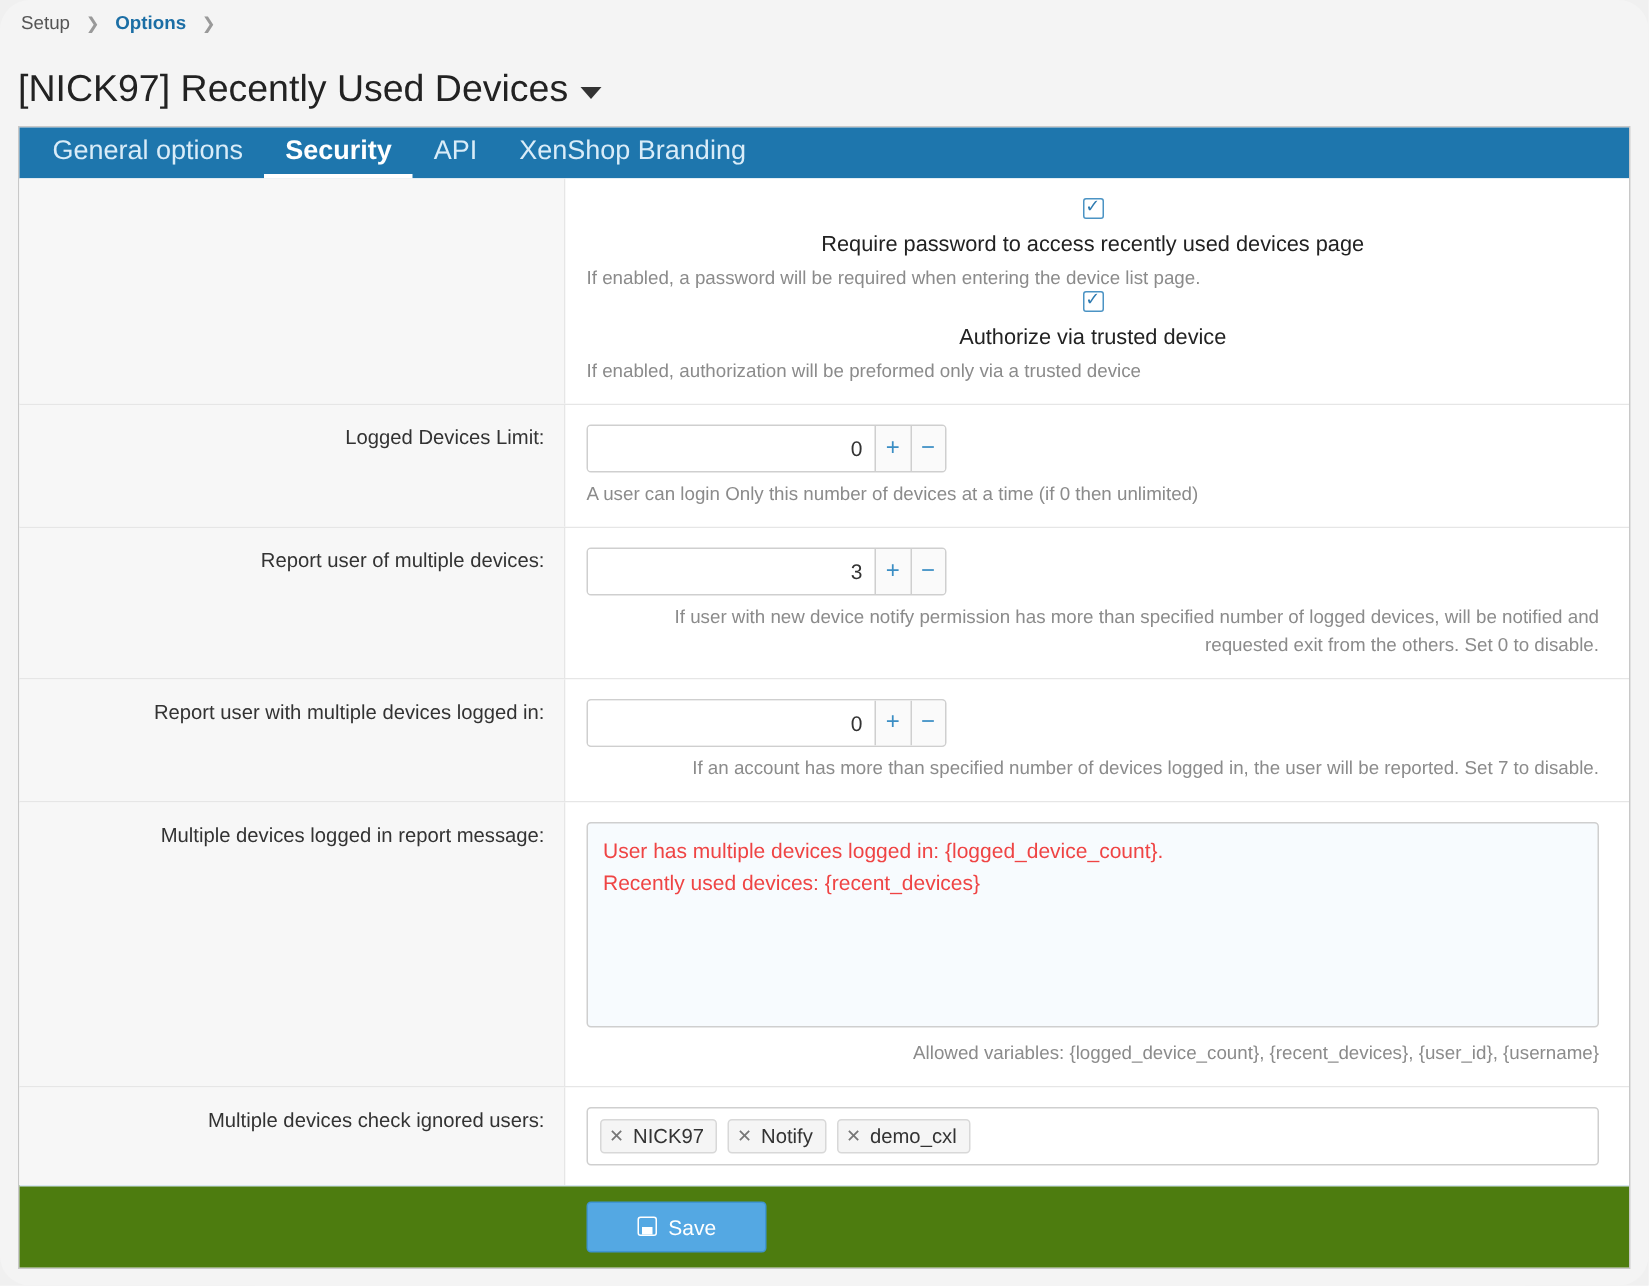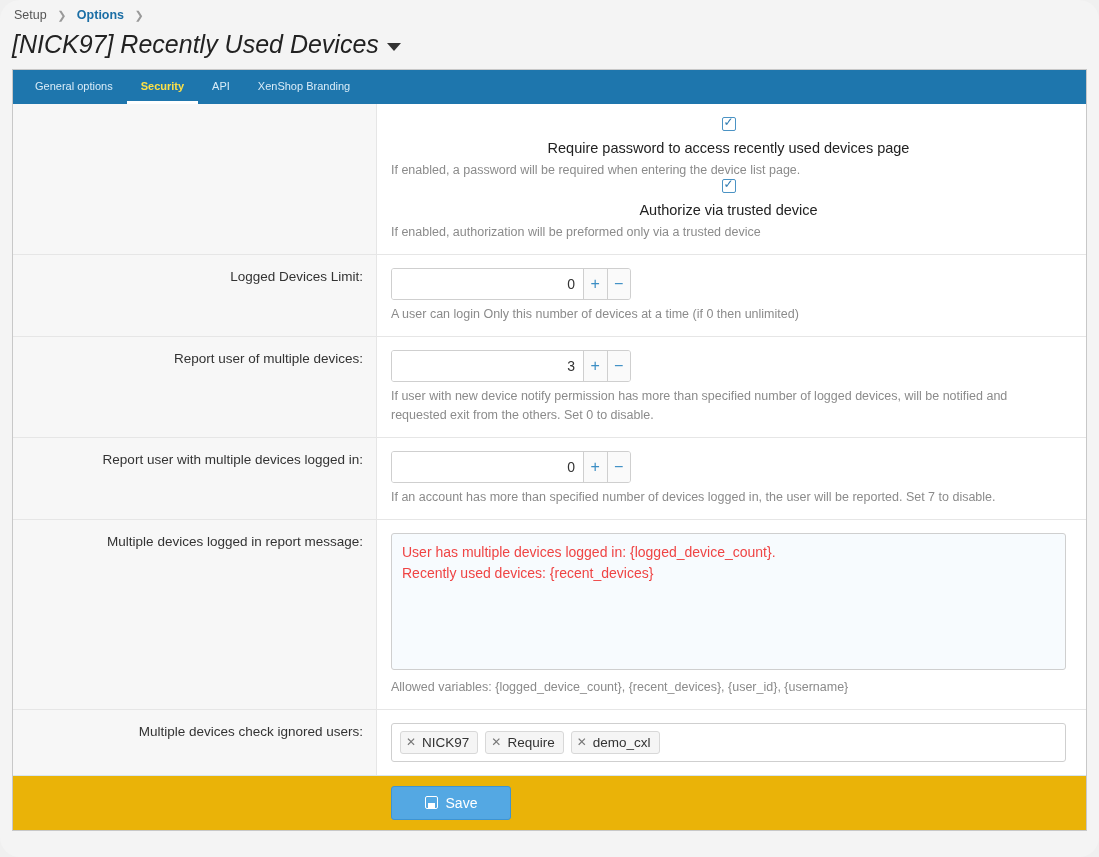--- a/index.html
+++ b/index.html
@@ -34,25 +34,24 @@
     color: #999;
     margin: 0 7px;
     font-size: 11px;
   }
 
   
   .page-title {
     font-size: 25px;
     font-weight: normal;
     color: #222;
-    margin: 4px 0 10px 12px;
+    margin: 19px 0 10px 12px;
     display: flex;
     align-items: center;
     gap: 8px;
-    font-style: italic;
   }
   .caret-down {
     width: 0; height: 0;
     border-left: 7px solid transparent;
     border-right: 7px solid transparent;
     border-top: 8px solid #333;
     display: inline-block;
     margin-top: 5px;
   }
 
@@ -64,29 +63,29 @@
   }
   .tabs {
     background: #1e76ad;
     display: flex;
     align-items: stretch;
     height: 34px;
     padding-left: 8px;
   }
   .tab {
     color: #d9ecf8;
-    font-size: 11px;
+    font-size: 18px;
     padding: 0 14px;
     display: flex;
     align-items: center;
     cursor: pointer;
     border-bottom: 3px solid transparent;
   }
   .tab.active {
-    color: #fde047;
+    color: #ffffff;
     font-weight: bold;
     border-bottom: 3px solid #ffffff;
   }
 
   .form-body { background: #fff; }
 
   .row {
     display: flex;
     border-bottom: 1px solid #e6e6e6;
   }
@@ -137,21 +136,21 @@
     font-size: 14.5px;
     color: #222;
   }
   .hint {
     color: #8b8b8b;
     font-size: 12.5px;
     line-height: 1.45;
     margin-top: 5px;
     max-width: 680px;
   }
-  .hint.wide { max-width: 700px; }
+  .hint.wide { max-width: 700px; text-align: right; }
 
   
   .num-group {
     display: flex;
     width: 240px;
     height: 32px;
     border: 1px solid #cfcfcf;
     border-radius: 3px;
     overflow: hidden;
     background: #fff;
@@ -217,21 +216,21 @@
     align-items: center;
     gap: 6px;
   }
   .token .x {
     color: #777;
     font-size: 12px;
     cursor: pointer;
   }
 
   .footer {
-    background: #eab308;
+    background: #4d7c0f;
     border-top: 1px solid #d7e6f0;
     padding: 10px 0 10px 364px;
   }
   .save-btn {
     margin-left: 14px;
     background: #54a8e3;
     border: 1px solid #3f94d1;
     border-radius: 3px;
     color: #fff;
     font-size: 14px;
@@ -351,21 +350,21 @@
       <div class="row">
         <div class="row-label">Multiple devices check ignored users:</div>
         <div class="row-field">
           <div class="token-field">
             <span class="token">
               <span class="x">✕</span>
               <span>NICK97</span>
             </span>
             <span class="token">
               <span class="x">✕</span>
-              <span>Require</span>
+              <span>Notify</span>
             </span>
             <span class="token">
               <span class="x">✕</span>
               <span>demo_cxl</span>
             </span>
           </div>
         </div>
       </div>
 
     </div>

